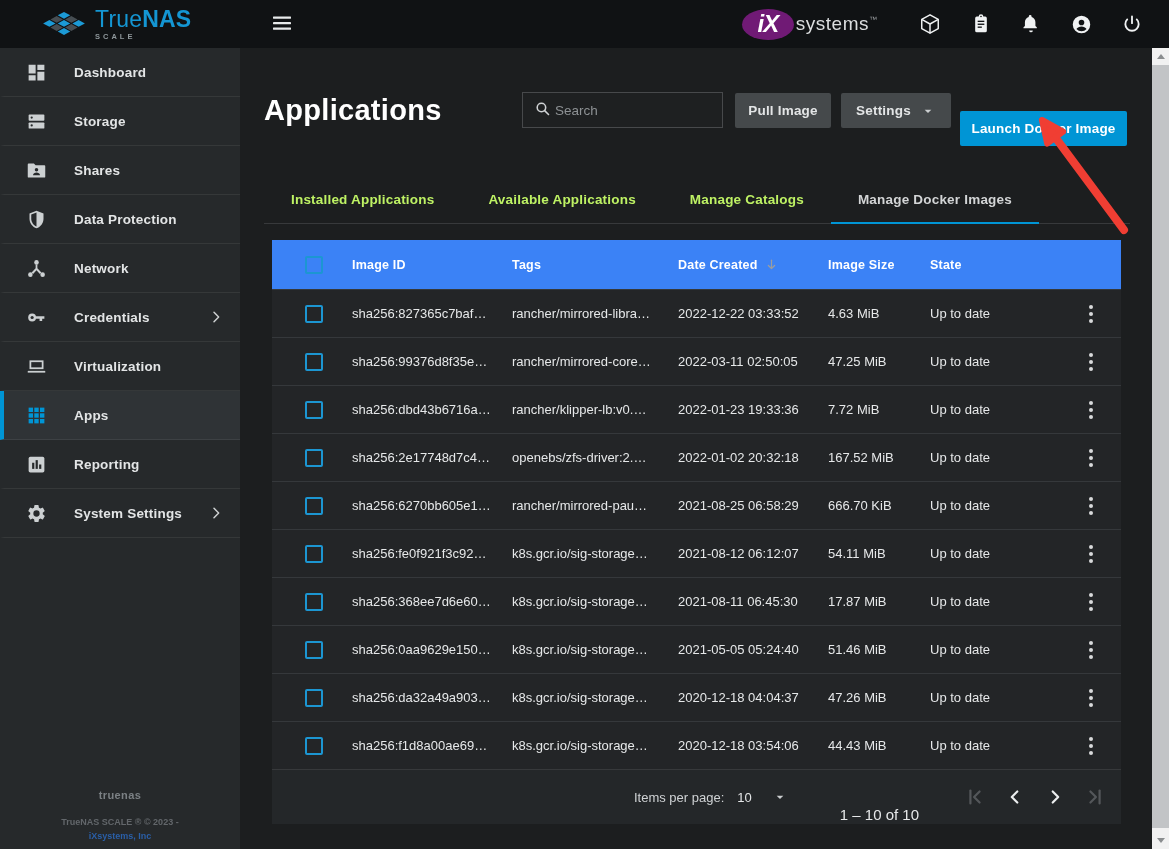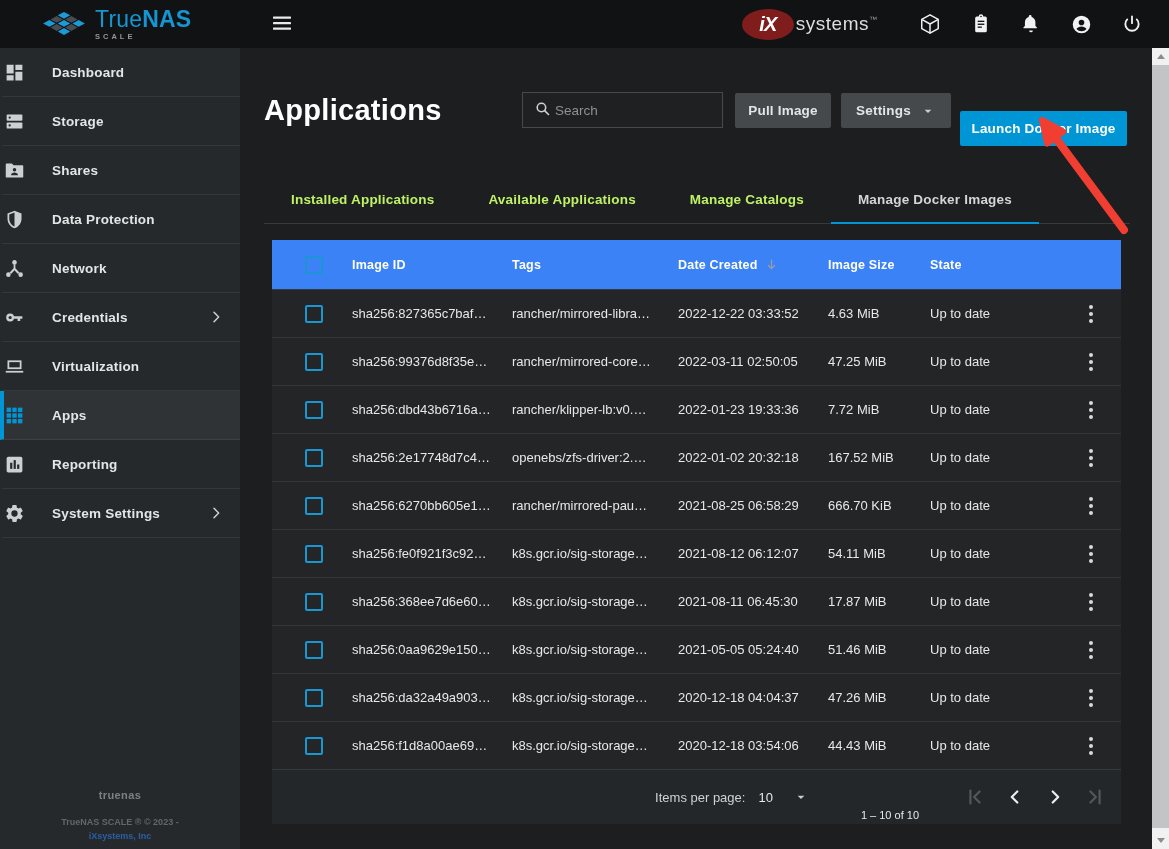--- a/index.html
+++ b/index.html
@@ -16,31 +16,31 @@
   .brand { width:240px; display:flex; align-items:center; padding-left:42px; gap:9px; }
   .brand-logo { display:flex; }
   .brand-text { display:flex; flex-direction:column; line-height:1; }
   .brand-title { font-size:23px; color:#1496d3; letter-spacing:.2px; }
   .brand-title .lt { font-weight:400; }
   .brand-title .bd { font-weight:700; }
   .brand-edition { font-size:7.5px; letter-spacing:3px; color:#8f979b; margin-top:2px; font-weight:700; }
   .menu-btn { background:none; border:none; color:#e8eaeb; margin-left:26px; cursor:pointer; display:flex; padding:4px; }
   .topbar-right { margin-left:auto; display:flex; align-items:center; gap:26px; padding-right:25px; }
   .ix-logo { display:flex; align-items:center; margin-right:14px; }
-  .ix-oval { width:52px; height:31px; background:#7f1d1d; border-radius:50%;
+  .ix-oval { width:52px; height:31px; background:#701a75; border-radius:50%;
     display:flex; align-items:center; justify-content:center; color:#fff;
-    font-style:italic; font-weight:700; font-size:20px; letter-spacing:-1px; }
+    font-style:italic; font-weight:700; font-size:24px; letter-spacing:-1px; }
   .ix-rest { color:#dcdedf; font-size:19px; font-weight:400; margin-left:2px; letter-spacing:.5px; }
   .ix-tm { color:#9a9da0; font-size:8px; align-self:flex-start; margin-top:6px; }
   .tb-btn { background:none; border:none; color:#f0f2f3; cursor:pointer; display:flex; padding:2px; }
   .tb-icon { display:flex; }
 
   
   .sidebar { position:absolute; left:0; top:48px; width:240px; height:801px; background:#26292b; z-index:10; }
-  .side-item { height:49px; display:flex; align-items:center; 
+  .side-item { height:49px; display:flex; align-items:center; padding-left:22px;
     border-bottom:1px solid rgba(255,255,255,.07); border-left:4px solid transparent; cursor:pointer; }
   .icon-slot { width:24px; display:flex; color:#ccd0d2; }
   .side-label { margin-left:24px; font-size:13.5px; font-weight:600; color:#e3e5e6; letter-spacing:.2px; }
   .side-chevron { margin-left:auto; margin-right:16px; color:#cfd2d3; display:flex; }
   .side-item.active { background:#2f3336; border-left-color:#0095d5; }
   .side-item.active .icon-slot { color:#0095d5; }
   .side-footer { position:absolute; left:0; bottom:8px; width:100%; text-align:center; }
   .sf-host { font-size:11px; font-weight:700; color:#7b8084; letter-spacing:.4px; }
   .sf-copy { font-size:9px; font-weight:700; color:#63676b; margin-top:16px; }
   .sf-company { font-size:9px; font-weight:700; color:#2a5fa8; margin-top:4px; cursor:pointer; }
@@ -85,21 +85,21 @@
   .sort-icon { display:flex; color:#9a9da0; }
   .kebab-btn { background:none; border:none; cursor:pointer; display:flex; padding:4px; }
   .kebab { display:flex; flex-direction:column; gap:3px; }
   .kebab i { width:4px; height:4px; border-radius:50%; background:#d8dadb; display:block; }
 
   .paginator { height:55px; background:#242729; border-top:1px solid #37393b;
     display:flex; align-items:center; justify-content:flex-end; padding-right:14px; }
   .pg-label { font-size:13px; color:#cfd2d4; }
   .pg-select { display:flex; align-items:center; gap:20px; background:none; border:none;
     color:#e4e6e7; font-size:13px; margin-left:13px; cursor:pointer; font-family:"Liberation Sans",sans-serif; }
-  .pg-range { font-size:11px; color:#e6e8e9; margin-left:52px; margin-right:44px;margin-top:35px; }
+  .pg-range { font-size:15px; color:#e6e8e9; margin-left:52px; margin-right:44px;margin-top:35px; }
   .pg-nav { display:flex; align-items:center; gap:16px; }
   .pg-btn { background:none; border:none; color:#eceeef; display:flex; cursor:pointer; padding:1px; }
   .pg-btn.disabled { color:#54575a; cursor:default; }
 
   
   .scrollbar { position:absolute; right:0; top:48px; width:17px; height:801px; background:#f1f1f1; z-index:30; }
   .sb-btn { position:absolute; left:0; width:17px; height:17px; background:#f1f1f1;
     display:flex; align-items:center; justify-content:center; border:none; cursor:pointer; }
   .sb-up { top:0; } .sb-down { bottom:0; }
   .tri-up { width:0; height:0; border-left:4px solid transparent; border-right:4px solid transparent; border-bottom:5px solid #8a8d8f; }

